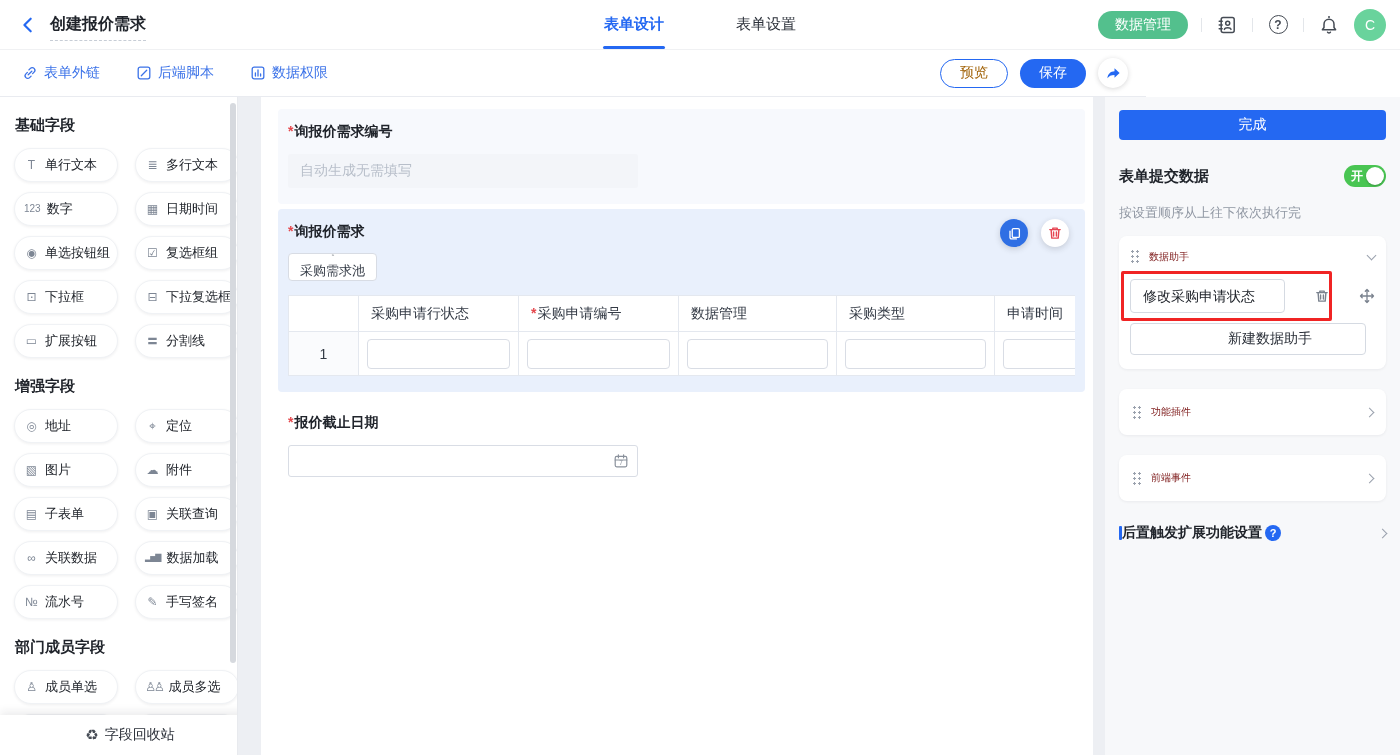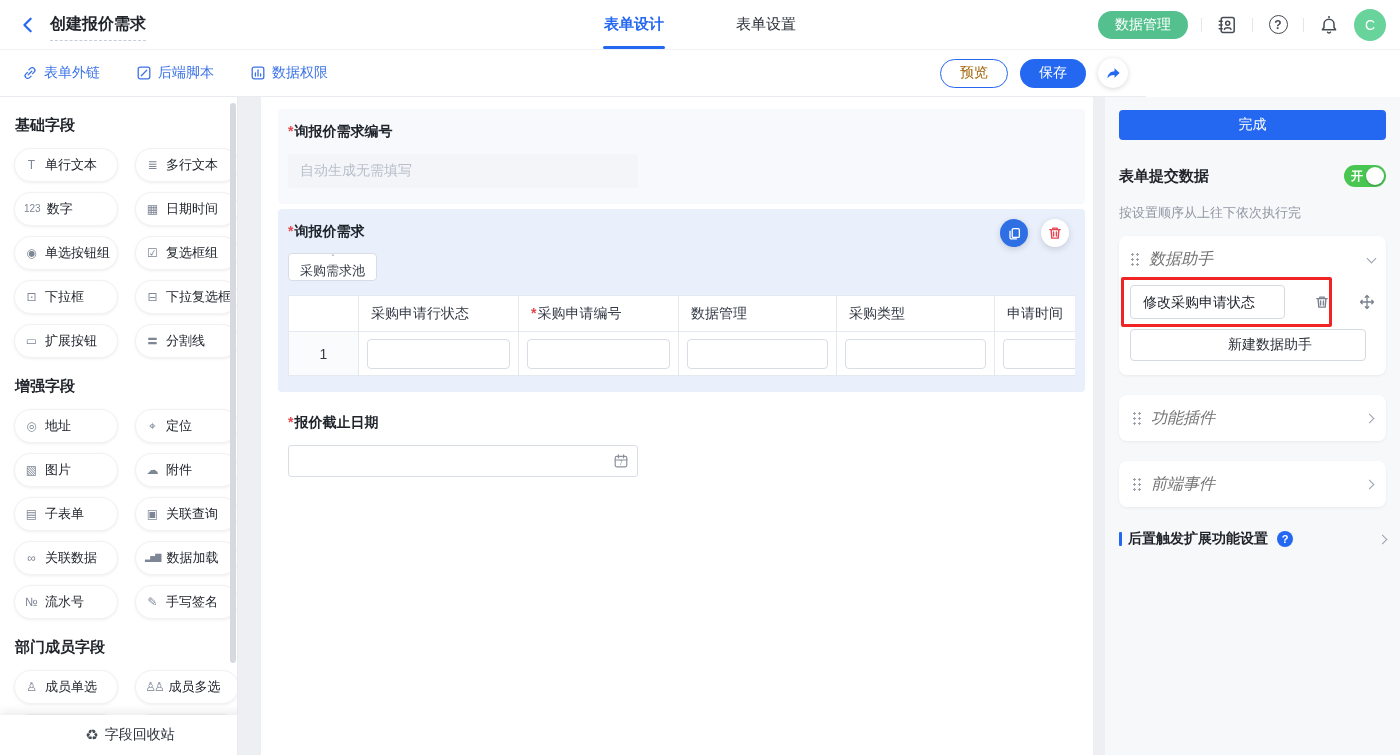--- a/index.html
+++ b/index.html
@@ -80,31 +80,31 @@
   .submit-row { margin-top:25px; display:flex; align-items:center; justify-content:space-between; }
   .submit-label { font-size:15px; font-weight:700; color:#20242b; }
   .toggle { width:42px; height:22px; border-radius:11px; background:#49c552; position:relative; cursor:pointer; }
   .toggle .t-label { position:absolute; left:7px; top:50%; transform:translateY(-50%); color:#fff; font-size:12px; font-weight:700; }
   .toggle .knob { position:absolute; right:2px; top:2px; width:18px; height:18px; border-radius:50%; background:#fff; box-shadow:0 1px 2px rgba(0,0,0,.25); }
   .order-hint { margin-top:17px; font-size:13px; color:#8f96a2; }
   .card { margin-top:14px; background:#fff; border-radius:8px; box-shadow:0 1px 3px rgba(16,24,40,.06); }
   .card.helper { padding:13px 11px 14px; }
   .card-head { display:flex; align-items:center; gap:9px; }
   .handle { width:10px; height:15px; background-image:radial-gradient(#9aa1ad 1.3px, transparent 1.4px); background-size:5px 5px; flex:0 0 auto; cursor:grab; }
-  .card-title { font-size:16px; color:#737373; flex:1;font-style:italic; }
+  .card-title { font-size:10px; color:#7f1d1d; flex:1; }
   .chev { width:7px; height:7px; border-right:1.6px solid #9aa1ad; border-bottom:1.6px solid #9aa1ad; flex:0 0 auto; }
   .chev.down { transform:rotate(45deg); margin-top:-3px; }
   .chev.right { transform:rotate(-45deg); }
   .helper-item { margin-top:15px; display:flex; align-items:center; gap:29px; position:relative; }
   .helper-box { width:190px; height:34px; border:1px solid #d5dae2; border-radius:4px; background:#fff; line-height:32px; padding-left:12px; font-size:14px; color:#20242b; }
   .red-annotation { position:absolute; left:-9px; top:-8px; width:211px; height:50px; border:3px solid #f02424; border-radius:2px; pointer-events:none; z-index:2; }
   .helper-ic { background:none; border:none; cursor:pointer; display:flex; align-items:center; justify-content:center; padding:0; }
   .btn-new-helper { margin-top:10px; width:236px; height:32px; background:#fff; border:1px solid #d5dae2; border-radius:4px; font-size:14px; color:#2a2f38; cursor:pointer; font-family:inherit;padding-left:44px; }
   .card.row { margin-top:20px; height:46px; display:flex; align-items:center; padding:0 13px; gap:9px; cursor:pointer; }
-  .post-row { margin-top:23px; display:flex; align-items:center; gap:6px; cursor:pointer; }
+  .post-row { margin-top:23px; display:flex; align-items:center; cursor:pointer; }
   .blue-bar { width:3px; height:14px; background:#2468f2; border-radius:1px; }
   .post-label { font-size:14px; font-weight:700; color:#20242b; }
   .q-badge { width:16px; height:16px; border-radius:50%; background:#2468f2; color:#fff; font-size:11px; font-weight:700; display:flex; align-items:center; justify-content:center; margin-left:3px; }
   .post-row .chev { margin-left:auto; }
 </style>
 </head>
 <body>
 
 <header class="hdr">
   <div class="hdr-left">

